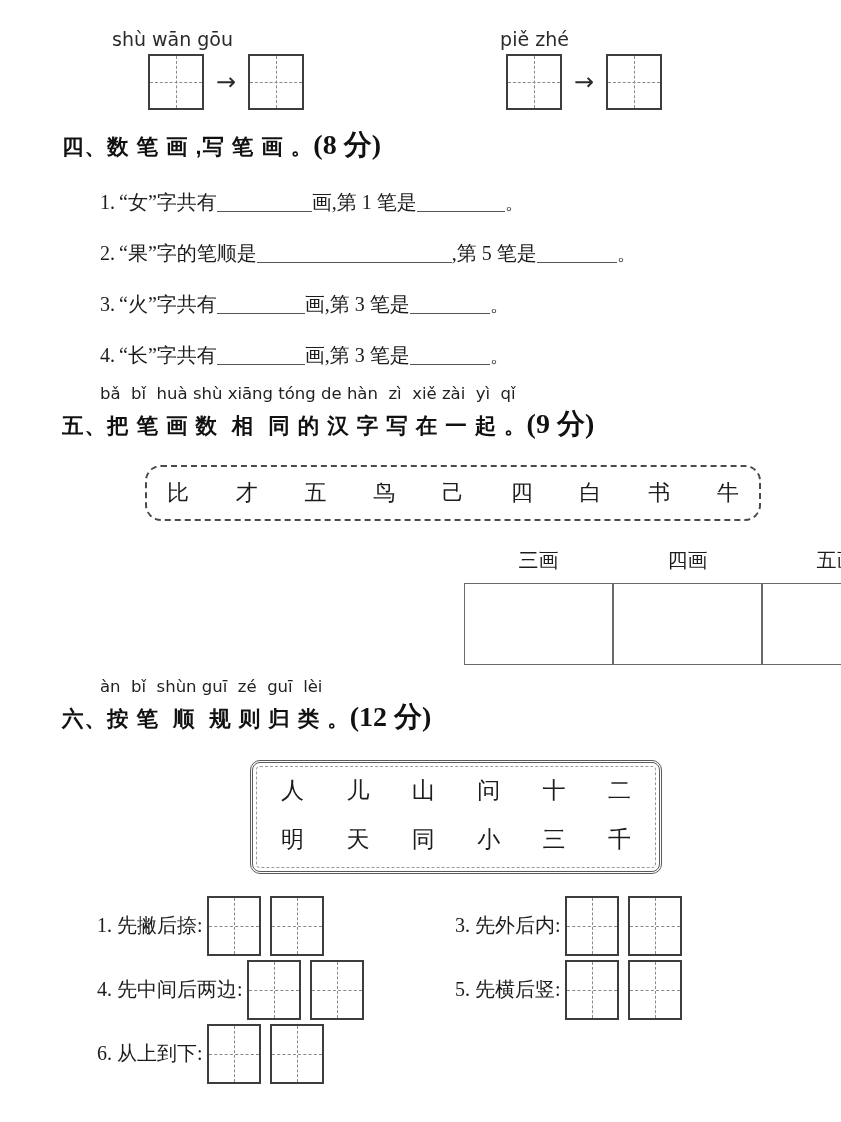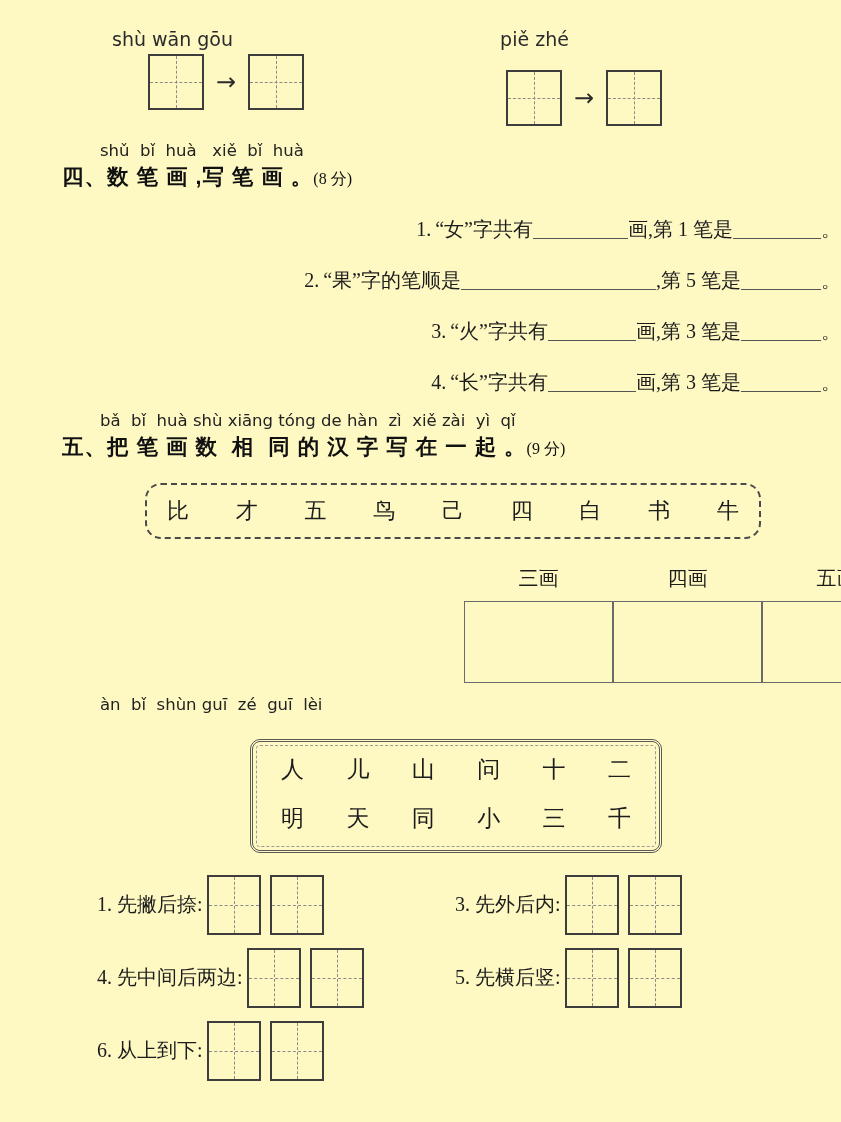--- a/index.html
+++ b/index.html
@@ -1,21 +1,21 @@
 <!DOCTYPE html>
 <html><head>
 <meta charset="utf-8">
 <style>
   html,body { margin:0; padding:0; background:#e8e8e8; }
   .page {
     position: relative;
     width: 841px;
     height: 1122px;
     margin: 0 auto;
-    background: #fef9c3;
+    background: #ffffff;
     color: #1c1c1c;
     font-family: "Liberation Serif", "DejaVu Serif", serif;
     overflow: hidden;
     box-sizing: border-box;
     padding-top: 28px;
   }
   .pre { white-space: pre; }
 
   
   .tzg {
@@ -32,21 +32,21 @@
     content:""; position:absolute; left:0; right:0; top:50%;
     border-top:1px dashed #8a8a8a;
   }
   .tzg-demo { width:52px; height:52px; }
   .tzg-item { width:50px; height:56px; }
 
   
   .top-demos { display:flex; }
   .demo-group { display:flex; flex-direction:column; }
   .demo-group.g1 { margin-left:112px; }
-  .demo-group.g2 { margin-left:196px;gap:16px; }
+  .demo-group.g2 { margin-left:196px; }
   .pinyin-label {
     font-family:"DejaVu Sans", sans-serif;
     font-size:19px; color:#2a2a2a; margin-bottom:4px;
   }
   .demo-boxes { display:flex; align-items:center; gap:12px; }
   .g1 .demo-boxes { margin-left:36px; }
   .g2 .demo-boxes { margin-left:6px; }
   .arrow {
     font-family:"DejaVu Sans", sans-serif;
     font-size:24px; color:#2a2a2a; line-height:1;
@@ -59,26 +59,26 @@
     font-size:16.5px; color:#222; line-height:1.15;
   }
   .sec-title {
     margin:1px 0 0 62px;
     font-family:"Liberation Sans", "DejaVu Sans", sans-serif;
     font-weight:bold; font-size:21.5px; color:#111;
     letter-spacing:1px;
   }
   .sec-title .score {
     font-family:"Liberation Serif", "DejaVu Serif", serif;
-    font-weight:normal; font-size:16px; letter-spacing:0;
+    font-weight:bold; font-size:28px; letter-spacing:0;
   }
 
   .sec4 { margin-top:16px; }
   .questions { margin:8px 0 0 100px; }
-  .q-row { margin-top:26px; font-size:20px; line-height:1.25;text-align:right; }
+  .q-row { margin-top:26px; font-size:20px; line-height:1.25; }
   .q-row .num { margin-right:4px; }
   .blank {
     display:inline-block;
     border-bottom:1.5px solid #555;
     height:1em;
     vertical-align:-3px;
   }
   .b95 { width:95px; }  .b88 { width:88px; }
   .b195 { width:195px; } .b80 { width:80px; }
 
@@ -116,21 +116,21 @@
   }
   .pool2-row { display:flex; justify-content:space-between; }
   .pool2-row + .pool2-row { margin-top:18px; }
 
   .items-grid {
     position:relative; z-index:1;
     margin:22px 0 0 97px;
     width:712px;
     display:grid;
     grid-template-columns:358px 1fr;
-    row-gap:13px;
+    row-gap:4px;
   }
   .rule-item { display:flex; align-items:center; }
   .rule-label { font-size:20px; margin-right:4px; }
   .rule-boxes { display:flex; gap:9px; }
 
   .watermark {
     position:absolute;
     left:237px; top:1130px;
     z-index:0;
     font-family:"DejaVu Sans", sans-serif;
@@ -155,21 +155,20 @@
       <div class="pinyin-label pre">piě zhé</div>
       <div class="demo-boxes">
         <div class="tzg tzg-demo"></div>
         <span class="arrow">→</span>
         <div class="tzg tzg-demo"></div>
       </div>
     </div>
   </div>
 
   <div class="sec4">
-    <div class="sec-pinyin pre">shǔ  bǐ  huà   xiě  bǐ  huà</div>
     <div class="sec-title pre"><span>四、数 笔 画 ,写 笔 画 。</span><span class="score">(8 分)</span></div>
     <div class="questions">
       <div class="q-row">
         <span class="num">1.</span><span>“女”字共有</span><span class="blank b95"></span><span>画,第 1 笔是</span><span class="blank b88"></span><span>。</span>
       </div>
       <div class="q-row">
         <span class="num">2.</span><span>“果”字的笔顺是</span><span class="blank b195"></span><span>,第 5 笔是</span><span class="blank b80"></span><span>。</span>
       </div>
       <div class="q-row">
         <span class="num">3.</span><span>“火”字共有</span><span class="blank b88"></span><span>画,第 3 笔是</span><span class="blank b80"></span><span>。</span>
@@ -205,20 +204,21 @@
       </div>
       <div class="cat">
         <div class="cat-label">五画</div>
         <div class="cat-box"></div>
       </div>
     </div>
   </div>
 
   <div class="sec6">
     <div class="sec-pinyin pre">àn  bǐ  shùn guī  zé  guī  lèi</div>
+    <div class="sec-title pre"><span>六、按 笔  顺  规 则 归 类 。</span><span class="score">(12 分)</span></div>
     <div class="pool2">
       <div class="pool2-row">
           <span class="pool-char">人</span>
           <span class="pool-char">儿</span>
           <span class="pool-char">山</span>
           <span class="pool-char">问</span>
           <span class="pool-char">十</span>
           <span class="pool-char">二</span>
         </div>
       <div class="pool2-row">

